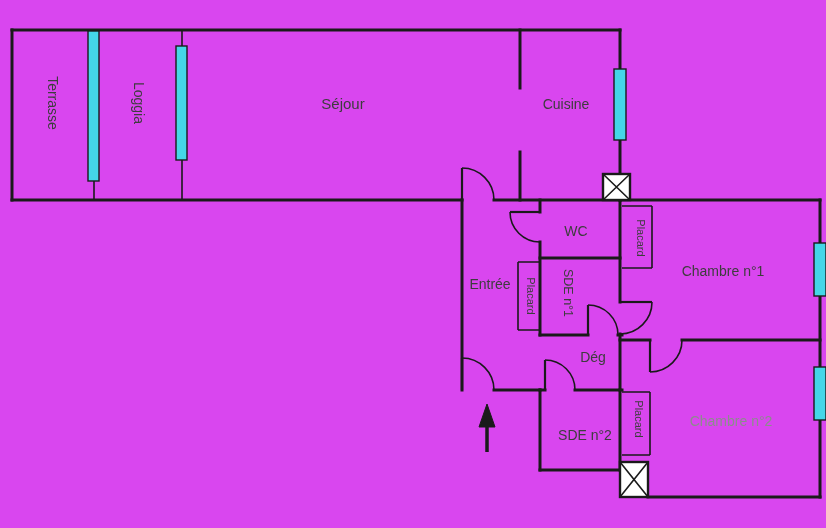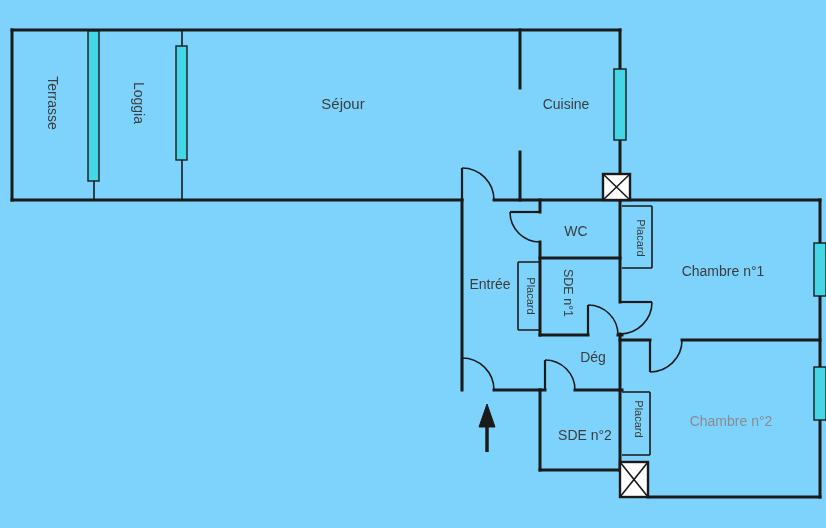--- a/index.html
+++ b/index.html
@@ -1,16 +1,16 @@
 <!DOCTYPE html>
 <html><head>
 <meta charset="utf-8">
 <style>
   html,body{margin:0;padding:0;background:#ffffff;}
-  .stage{position:relative;width:826px;height:528px;background:#7dd3fc;overflow:hidden;
+  .stage{position:relative;width:826px;height:528px;background:#d946ef;overflow:hidden;
          font-family:"Liberation Sans", sans-serif;text-align:center;}
   svg{display:block;}
   .labels text{fill:#3d3d3d;font-family:"Liberation Sans", sans-serif;}
   .labels text.muted{fill:#8c8c8c;}
   .labels text.big{font-size:15px;}
   .labels text.mid{font-size:14px;}
   .labels text.small{font-size:12.5px;}
   .labels text.tiny{font-size:11px;}
 </style>
 </head>

